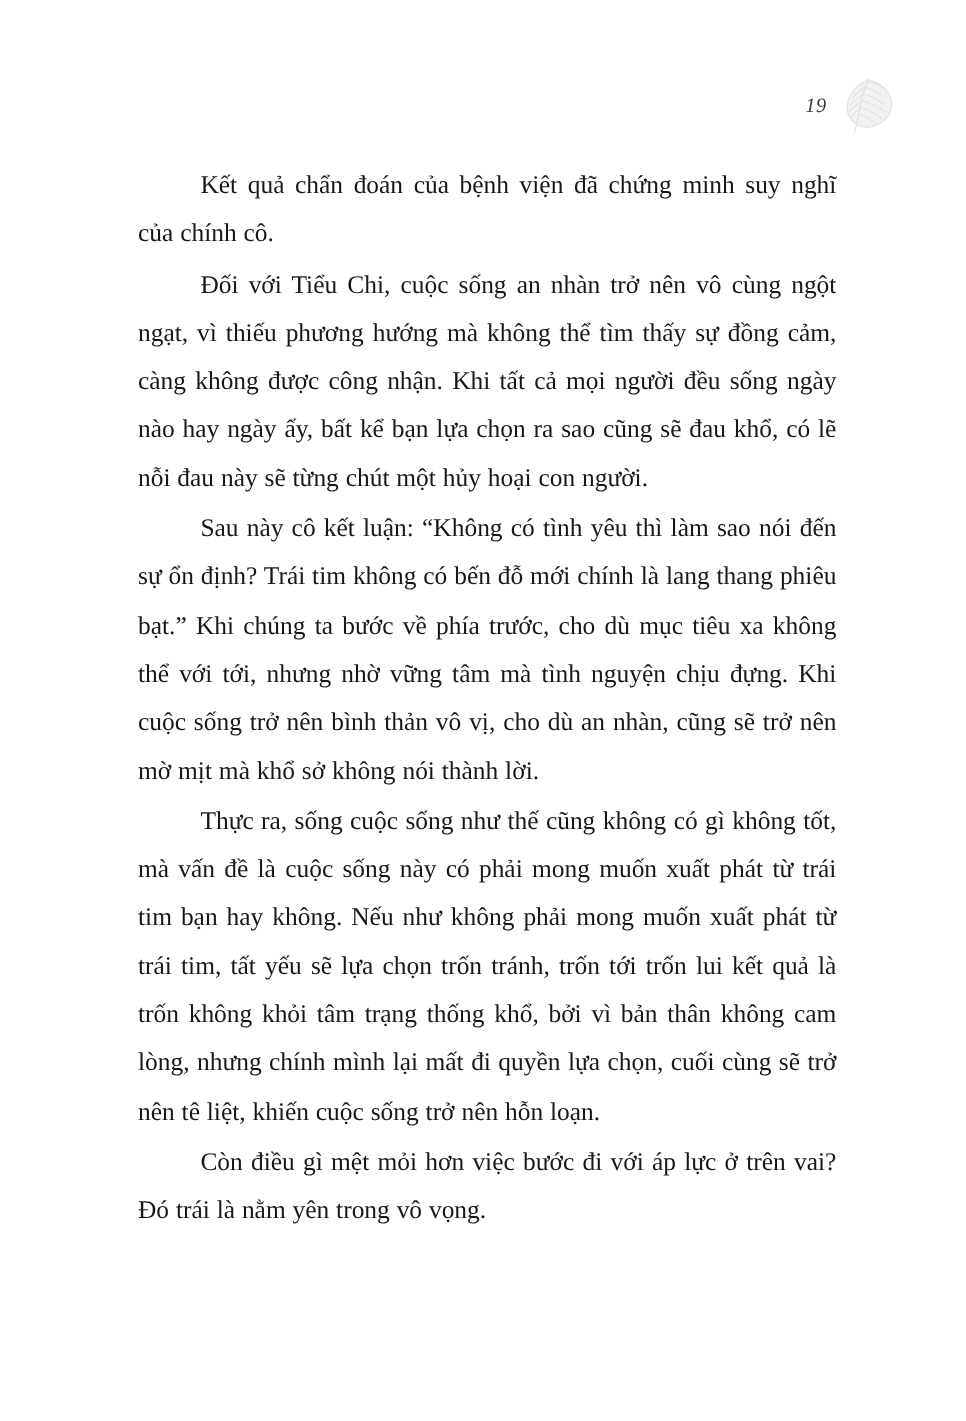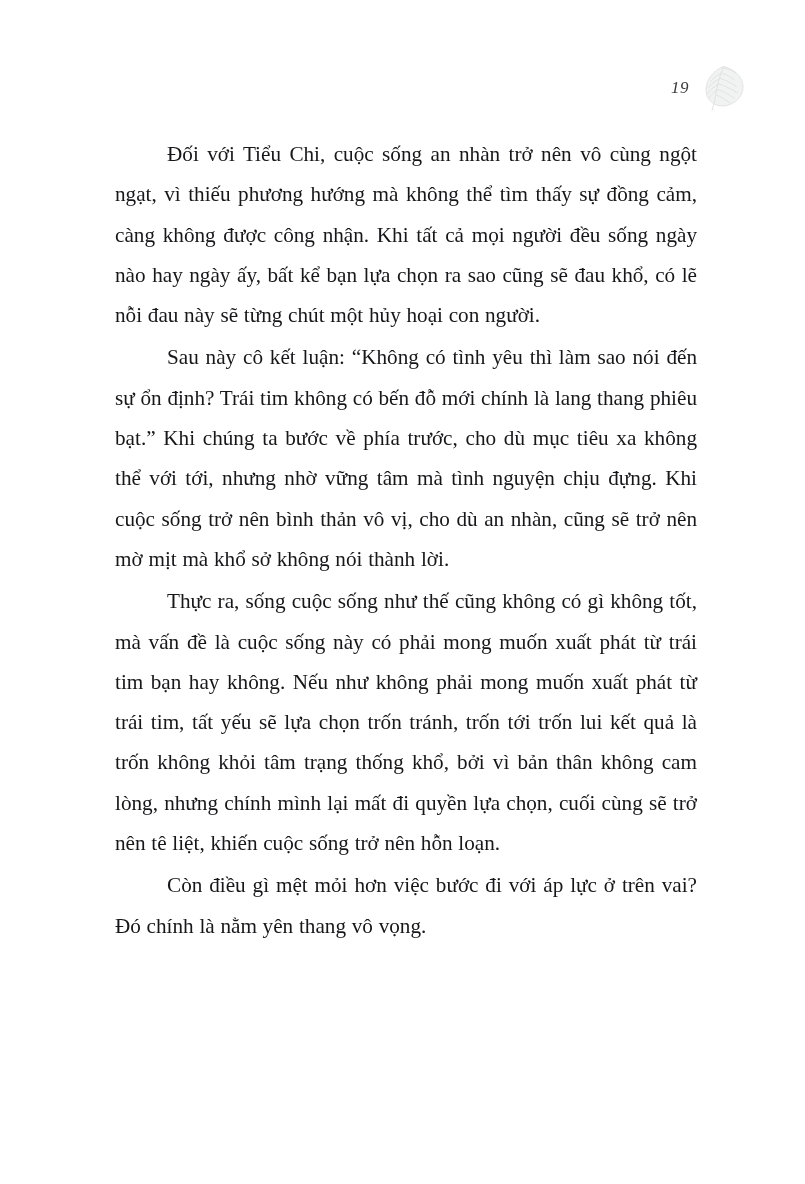--- a/index.html
+++ b/index.html
@@ -95,19 +95,20 @@
           <path d="M19.1 16.5 C14.8 18.6 10.5 21.8 7.3 25.5"></path>
           <path d="M17.9 22 C13.5 24.2 9.5 27.5 6.6 31.5"></path>
           <path d="M16.7 27.5 C13 29.8 10 32.8 7.8 36.2"></path>
           <path d="M22.2 6.5 C26.5 6.2 31.5 8.2 35 11.5"></path>
         </g>
       </svg>
     </span>
   </div>
 
   <div class="text-block">
+    <p class="para">Kết quả chẩn đoán của bệnh viện đã chứng minh suy nghĩ của chính cô.</p>
     <p class="para">Đối với Tiểu Chi, cuộc sống an nhàn trở nên vô cùng ngột ngạt, vì thiếu phương hướng mà không thể tìm thấy sự đồng cảm, càng không được công nhận. Khi tất cả mọi người đều sống ngày nào hay ngày ấy, bất kể bạn lựa chọn ra sao cũng sẽ đau khổ, có lẽ nỗi đau này sẽ từng chút một hủy hoại con người.</p>
     <p class="para">Sau này cô kết luận: “Không có tình yêu thì làm sao nói đến sự ổn định? Trái tim không có bến đỗ mới chính là lang thang phiêu bạt.” Khi chúng ta bước về phía trước, cho dù mục tiêu xa không thể với tới, nhưng nhờ vững tâm mà tình nguyện chịu đựng. Khi cuộc sống trở nên bình thản vô vị, cho dù an nhàn, cũng sẽ trở nên mờ mịt mà khổ sở không nói thành lời.</p>
     <p class="para">Thực ra, sống cuộc sống như thế cũng không có gì không tốt, mà vấn đề là cuộc sống này có phải mong muốn xuất phát từ trái tim bạn hay không. Nếu như không phải mong muốn xuất phát từ trái tim, tất yếu sẽ lựa chọn trốn tránh, trốn tới trốn lui kết quả là trốn không khỏi tâm trạng thống khổ, bởi vì bản thân không cam lòng, nhưng chính mình lại mất đi quyền lựa chọn, cuối cùng sẽ trở nên tê liệt, khiến cuộc sống trở nên hỗn loạn.</p>
-    <p class="para">Còn điều gì mệt mỏi hơn việc bước đi với áp lực ở trên vai? Đó chính là nằm yên thang vô vọng.</p>
+    <p class="para">Còn điều gì mệt mỏi hơn việc bước đi với áp lực ở trên vai? Đó trái là nằm yên trong vô vọng.</p>
   </div>
 
 </div>
 
 </body></html>

